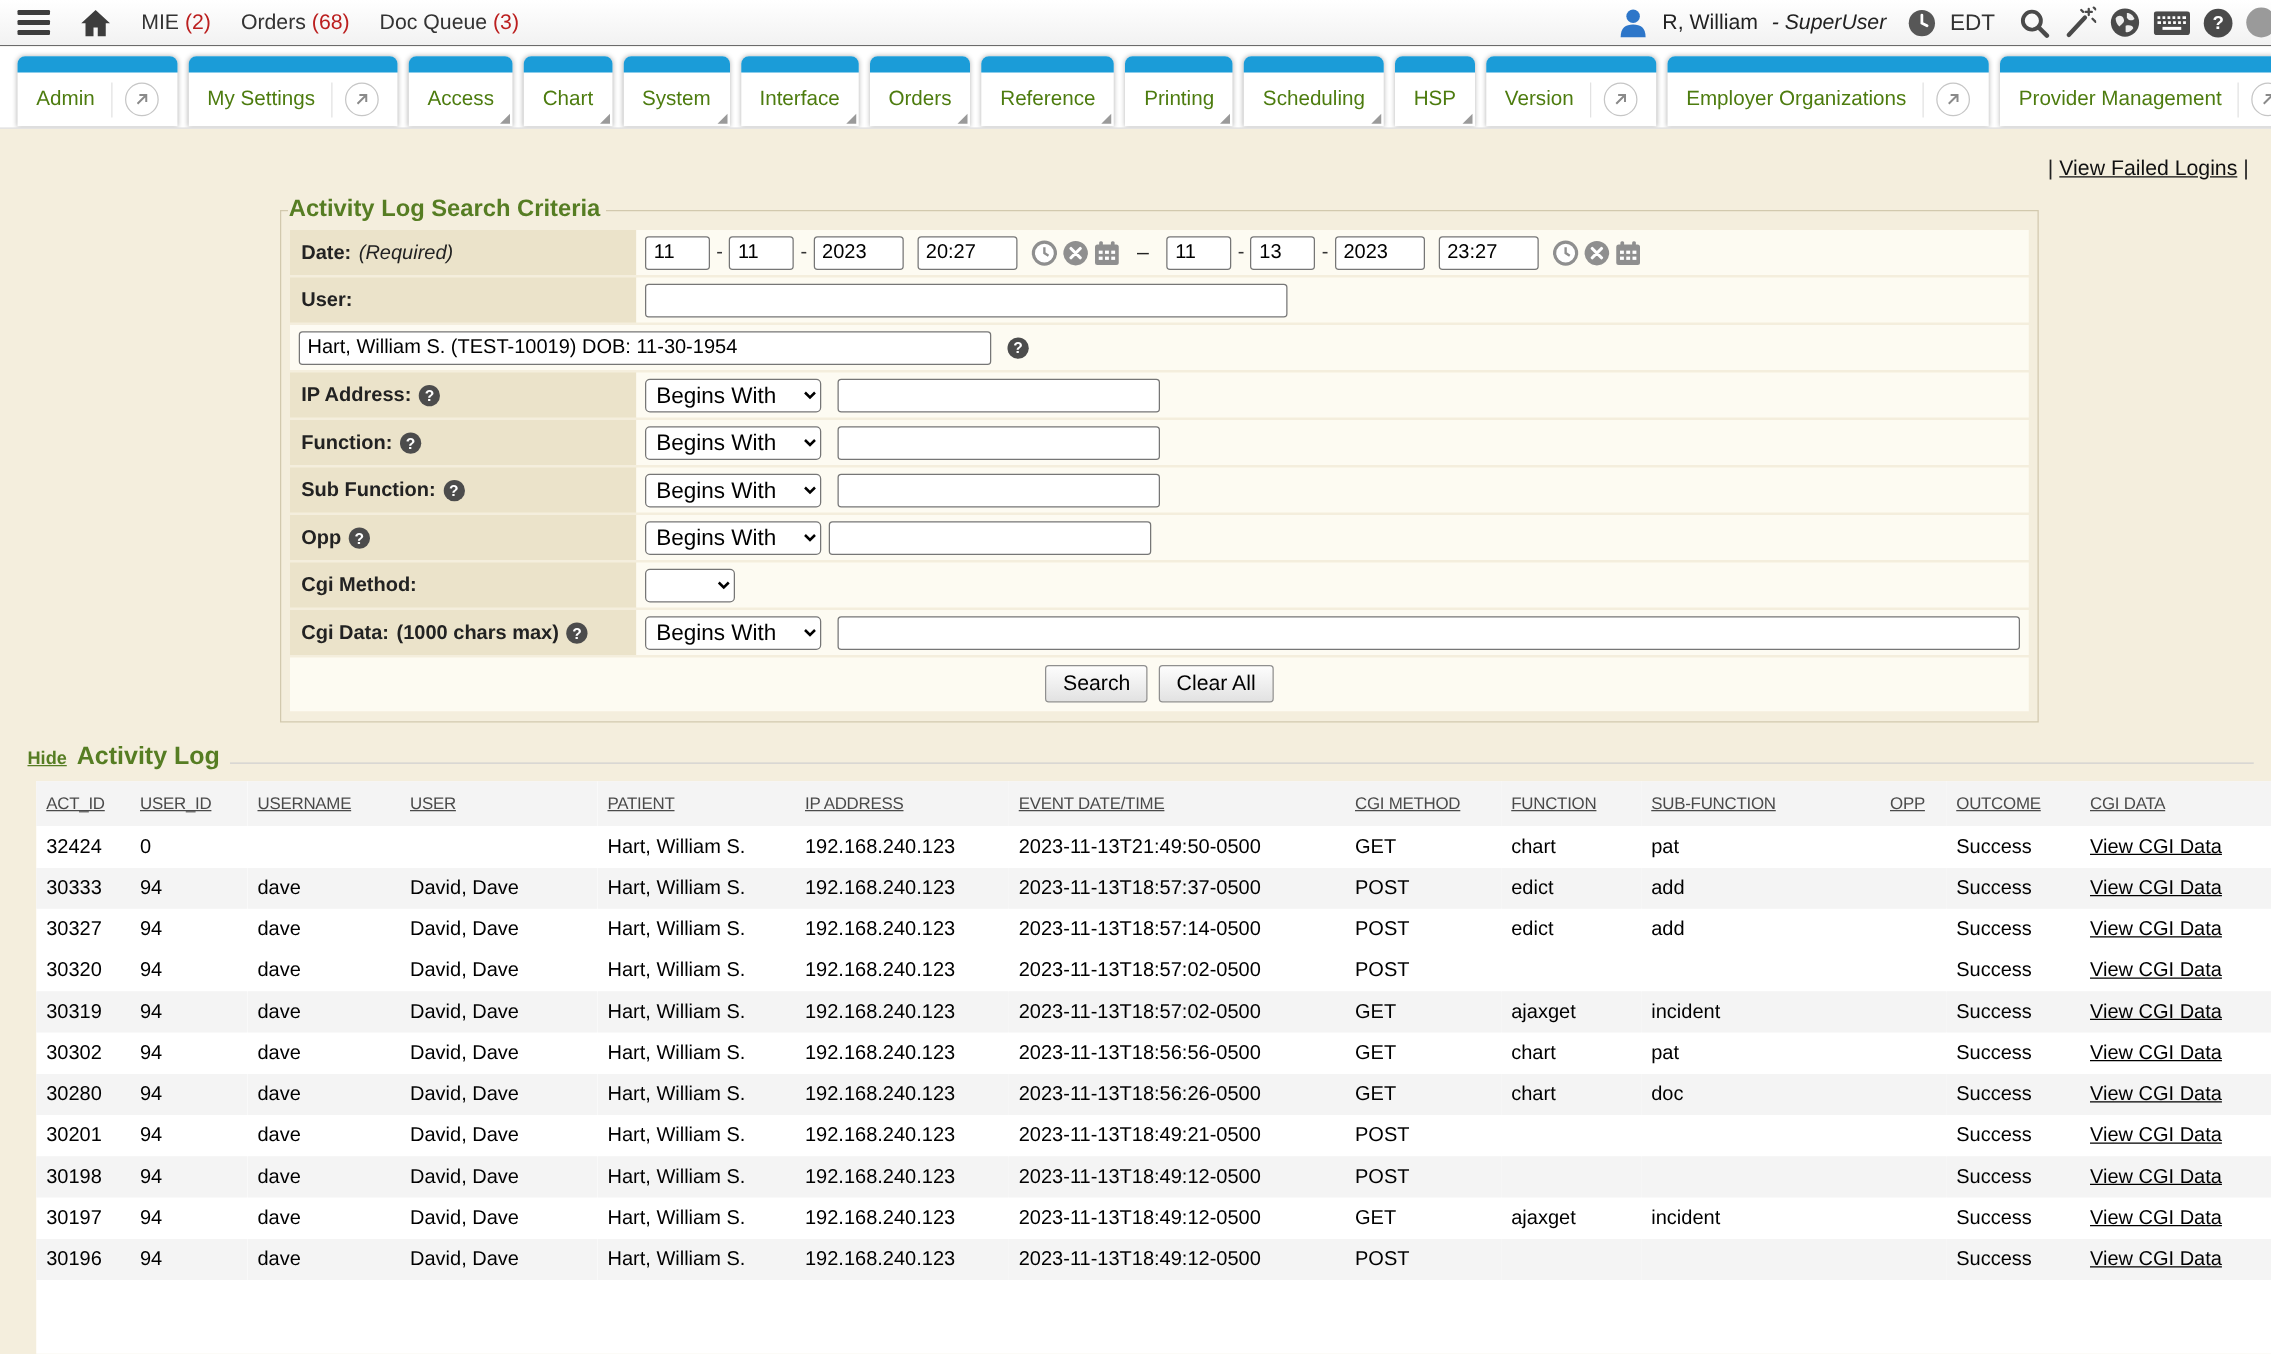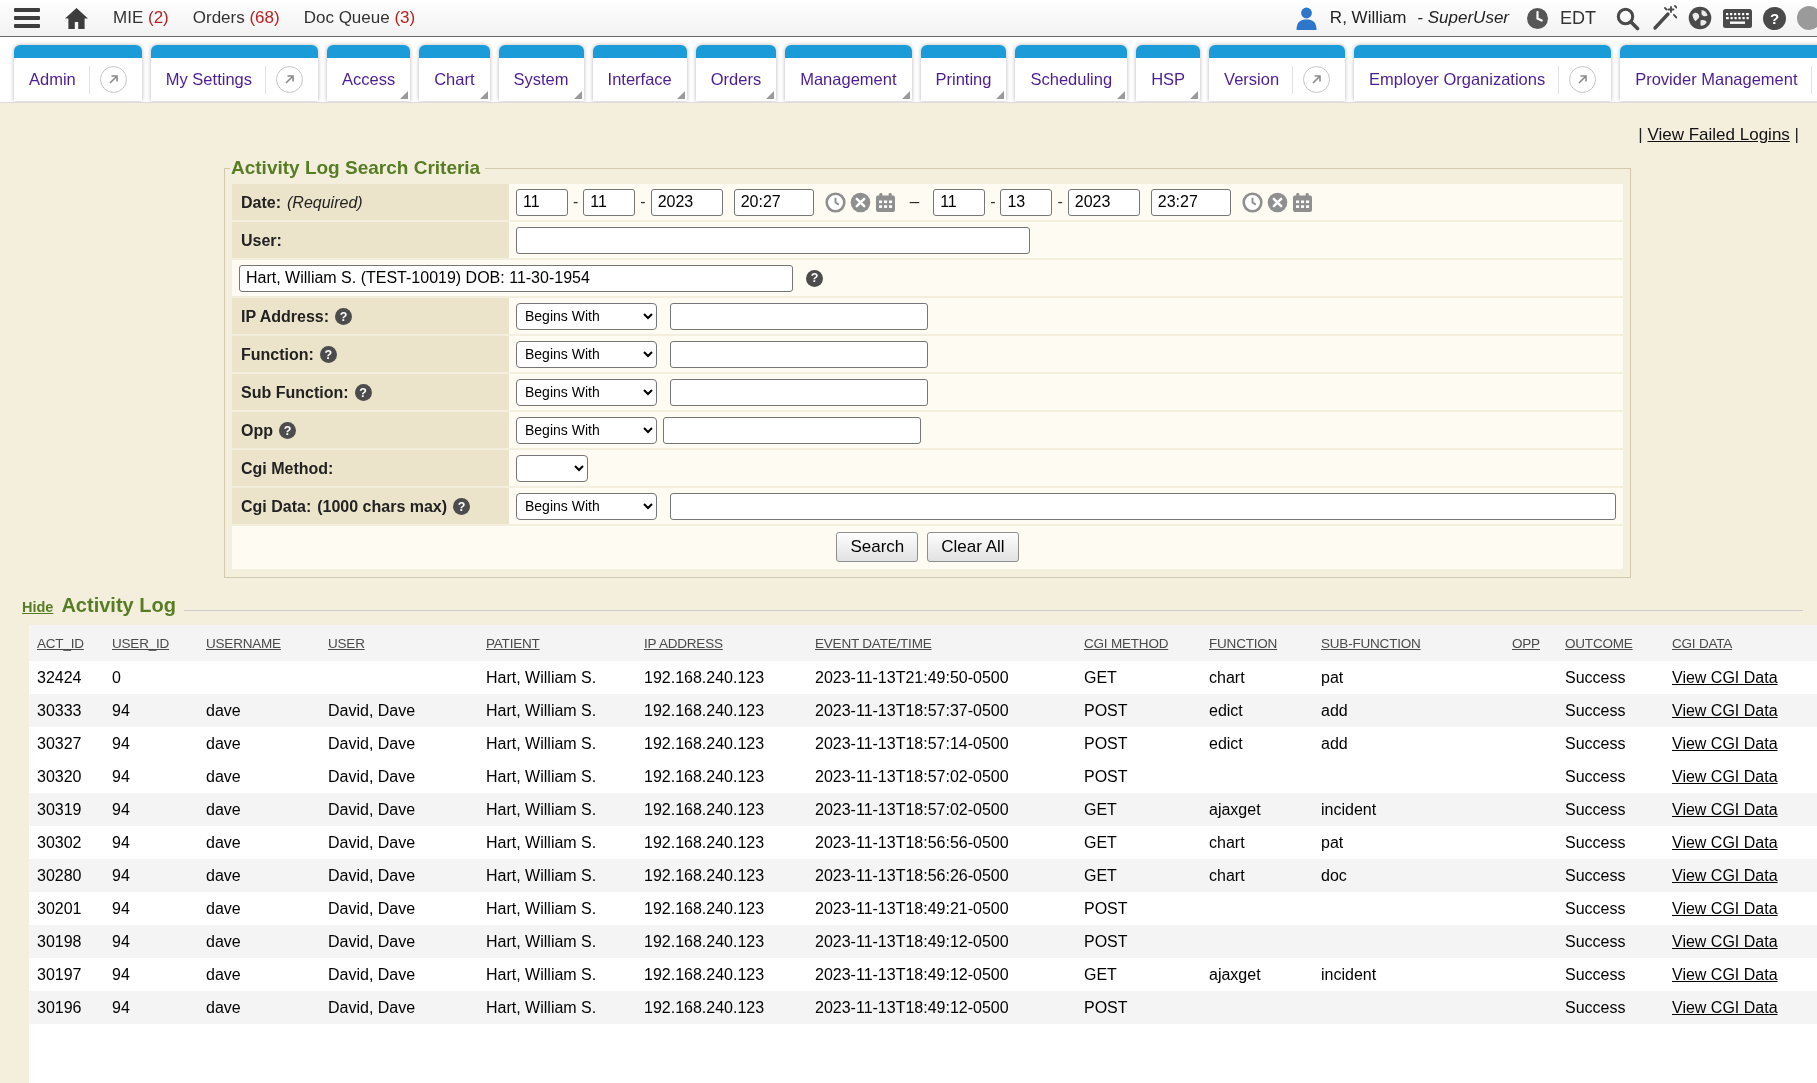--- a/index.html
+++ b/index.html
@@ -23,21 +23,21 @@
              font-size:15px; display:flex; align-items:center; justify-content:center; }
   .partial-circle { width:24px; height:24px; border-radius:50%; background:#9a9a9a; margin-right:-14px; flex:none; }
 
   
   .tabstrip { height:66px; background:#fff; border-bottom:1px solid #dcdcdc; display:flex; align-items:flex-end;
               gap:9px; padding:0 0 1px 14px; overflow:hidden; white-space:nowrap; }
   .tab { position:relative; height:56px; background:#fff; border-radius:6px 6px 0 0;
          box-shadow:0 0 4px rgba(0,0,0,.30); display:flex; align-items:center; padding:13px 15px 0; cursor:pointer; flex:none; }
   .tab::before { content:""; position:absolute; top:0; left:0; right:0; height:13px; background:#1b9cd8;
                  border-radius:6px 6px 0 0; }
-  .tab-label { font-size:16.5px; color:#4c1d95; }
+  .tab-label { font-size:16.5px; color:#4d7c0f; }
   .tab-sep { width:1px; height:28px; background:#e2e2e2; margin-left:13px; }
   .tab-ext { width:27px; height:27px; border:1px solid #c6c6c6; border-radius:50%; margin-left:10px;
              display:flex; align-items:center; justify-content:center; flex:none; }
   .tab-caret { position:absolute; right:2px; bottom:2px; width:0; height:0;
                border-left:8px solid transparent; border-bottom:8px solid #9a9a9a; }
 
   
   .failed-row { text-align:right; padding:22px 18px 0 0; font-size:17px; height:42px; }
   .failed-row a { color:#111; }
 
@@ -55,21 +55,21 @@
        display:inline-flex; align-items:center; justify-content:center; flex:none; cursor:pointer; }
   input[type=text] { border:1px solid #767676; border-radius:3px; height:27px; font-size:16px;
                      font-family:"Liberation Sans",sans-serif; padding:0 6px; background:#fff; }
   .in-mm { width:52px; } .in-yy { width:72px; } .in-time { width:80px; }
   .dash { color:#333; font-size:16px; }
   .range-dash { margin:0 9px; font-size:17px; }
   .dp-icons { display:flex; align-items:center; gap:4px; margin-left:6px; }
   .dp-icons svg { cursor:pointer; }
   .in-user { width:514px; height:31px; border:2px solid #1c1c1c; border-radius:2px; }
   .in-chart { width:554px; height:31px; border:2px solid #1c1c1c; border-radius:2px; }
-  select { height:27px; border:1px solid #767676; border-radius:4px; background:#fff; font-size:14px;
+  select { height:27px; border:1px solid #767676; border-radius:4px; background:#fff; font-size:18px;
            font-family:"Liberation Sans",sans-serif; padding:0 4px; }
   .sel-match { width:141px; }
   .sel-method { width:72px; }
   .in-filter { width:258px; border-radius:5px; }
   .in-cgidata { width:946px; border-radius:5px; }
   .btnrow { background:#fdfbf2; display:flex; justify-content:center; gap:9px; padding:6px 0 7px; }
   .btn { font-size:17px; font-family:"Liberation Sans",sans-serif; color:#000; padding:4px 13px;
          background:linear-gradient(#fdfdfd,#e2e2e2); border:1px solid #8f8f8f; border-radius:3px; cursor:pointer; }
 
   
@@ -192,21 +192,21 @@
     <span class="tab-label">Interface</span>
 
     <span class="tab-caret"></span>
   </div>
     <div class="tab">
     <span class="tab-label">Orders</span>
 
     <span class="tab-caret"></span>
   </div>
     <div class="tab">
-    <span class="tab-label">Management</span>
+    <span class="tab-label">Reference</span>
 
     <span class="tab-caret"></span>
   </div>
     <div class="tab">
     <span class="tab-label">Printing</span>
 
     <span class="tab-caret"></span>
   </div>
     <div class="tab">
     <span class="tab-label">Scheduling</span>

